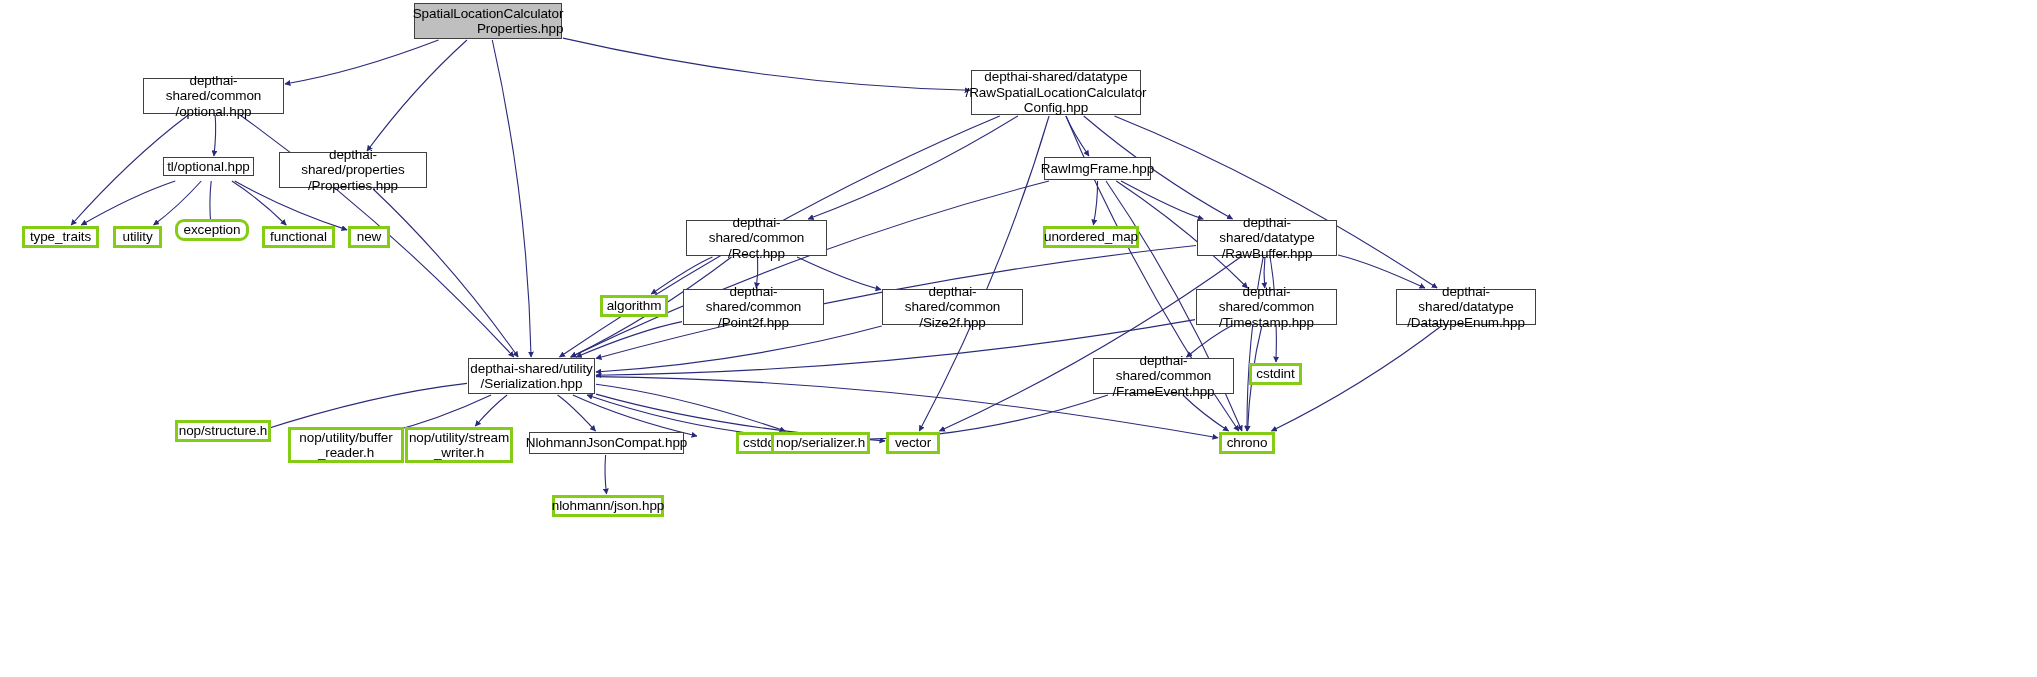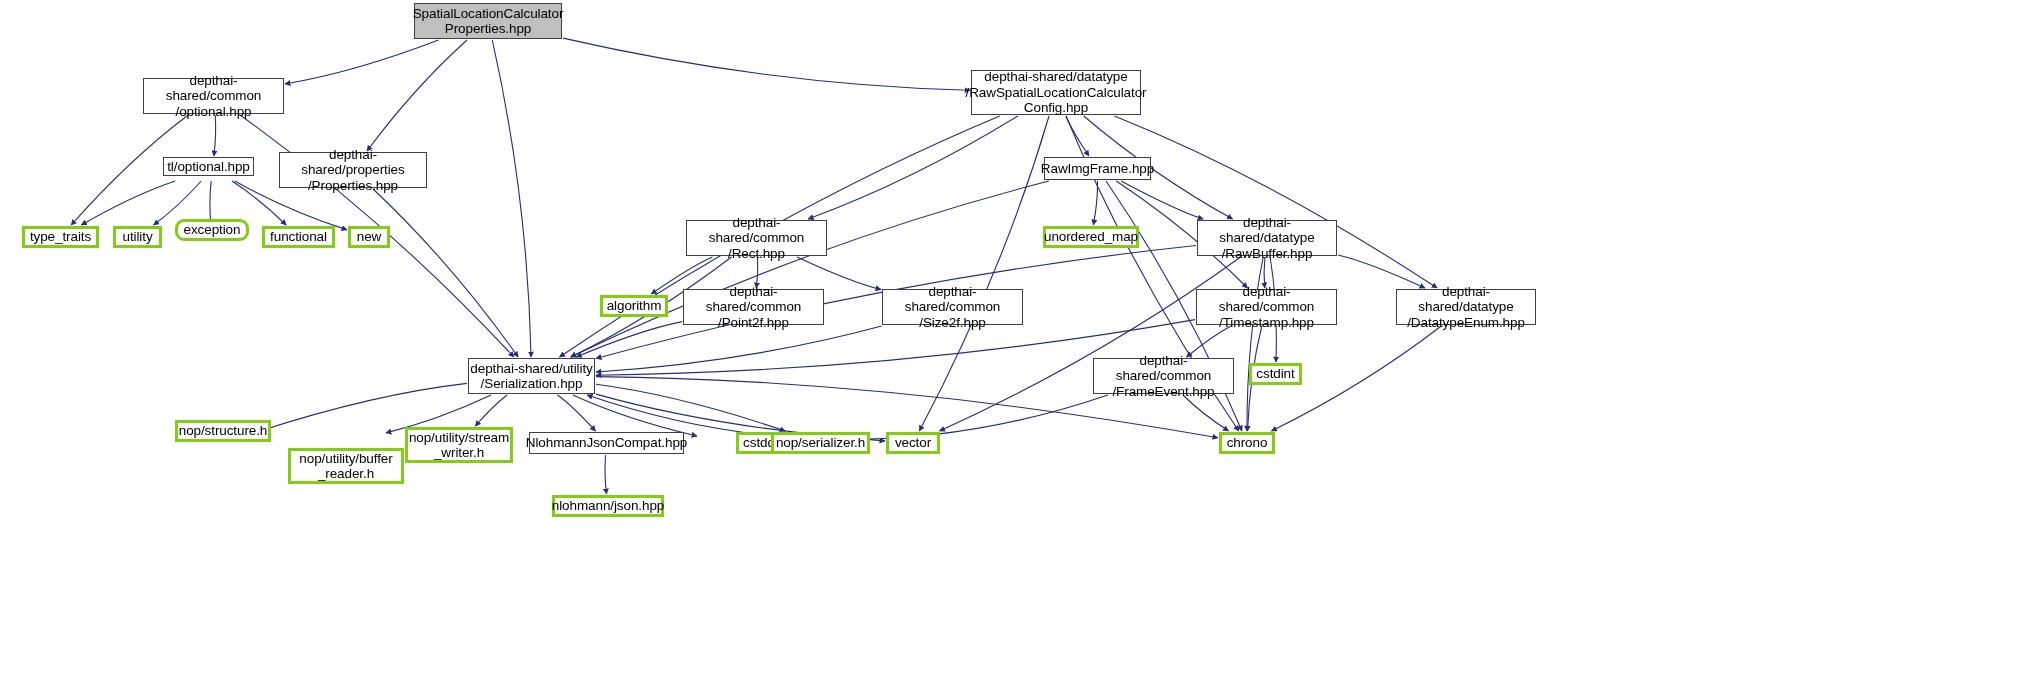--- a/index.html
+++ b/index.html
@@ -39,20 +39,21 @@
     white-space: pre-line;
     z-index: 5;
     cursor: pointer;
   }
   .node.strong {
     border: 1px solid #404040;
   }
   .node.root {
     background: #bfbfbf;
     border: 1px solid #404040;
+    text-align: right;
   }
 </style>
 </head>
 <body>
 
 <div id="graph-root">
   <svg id="edge-layer" viewBox="0 0 2037 677">
       <defs>
         <marker id="ah" viewBox="0 0 10 10" refX="9" refY="5" markerWidth="5.5" markerHeight="5.5" orient="auto-start-reverse">
           <path d="M 0 0 L 10 5 L 0 10 z" fill="#2a2a7a"></path>
@@ -140,21 +141,21 @@
     <div class="node strong" style="left: 1196px; top: 289px; width: 141px; height: 36px;">depthai-shared/common
 /Timestamp.hpp</div>
     <div class="node strong" style="left: 1396px; top: 289px; width: 140px; height: 36px;">depthai-shared/datatype
 /DatatypeEnum.hpp</div>
     <div class="node strong" style="left: 1093px; top: 358px; width: 141px; height: 36px;">depthai-shared/common
 /FrameEvent.hpp</div>
     <div class="node" style="left: 1249px; top: 363px; width: 53px; height: 22px;">cstdint</div>
     <div class="node strong" style="left: 468px; top: 358px; width: 127px; height: 36px;">depthai-shared/utility
 /Serialization.hpp</div>
     <div class="node" style="left: 175px; top: 420px; width: 96px; height: 22px;">nop/structure.h</div>
-    <div class="node" style="left: 288px; top: 448px; width: 116px; height: 36px;">nop/utility/buffer
+    <div class="node" style="left: 288px; top: 427px; width: 116px; height: 36px;">nop/utility/buffer
 _reader.h</div>
     <div class="node" style="left: 405px; top: 427px; width: 108px; height: 36px;">nop/utility/stream
 _writer.h</div>
     <div class="node strong" style="left: 529px; top: 432px; width: 155px; height: 22px;">NlohmannJsonCompat.hpp</div>
     <div class="node" style="left: 698px; top: 432px; width: 57px; height: 22px; margin-left: 38px;">cstddef</div>
     <div class="node" style="left: 771px; top: 432px; width: 99px; height: 22px;">nop/serializer.h</div>
     <div class="node" style="left: 886px; top: 432px; width: 54px; height: 22px;">vector</div>
     <div class="node" style="left: 1219px; top: 432px; width: 56px; height: 22px;">chrono</div>
     <div class="node" style="left: 552px; top: 495px; width: 112px; height: 22px;">nlohmann/json.hpp</div>
   </div>

